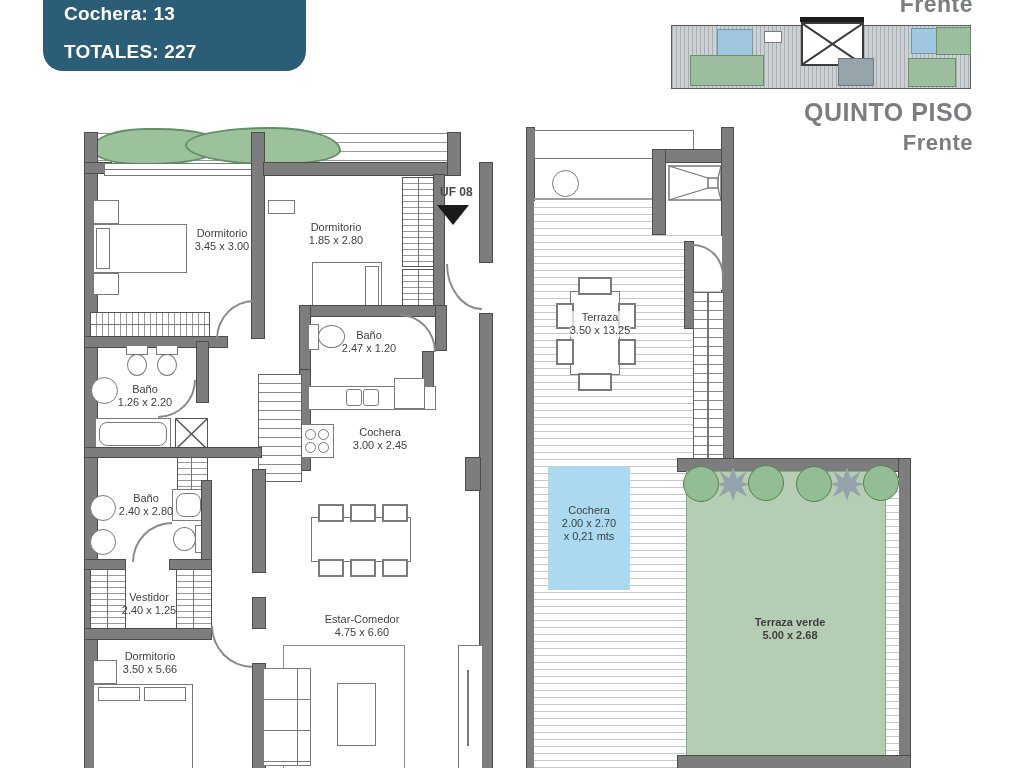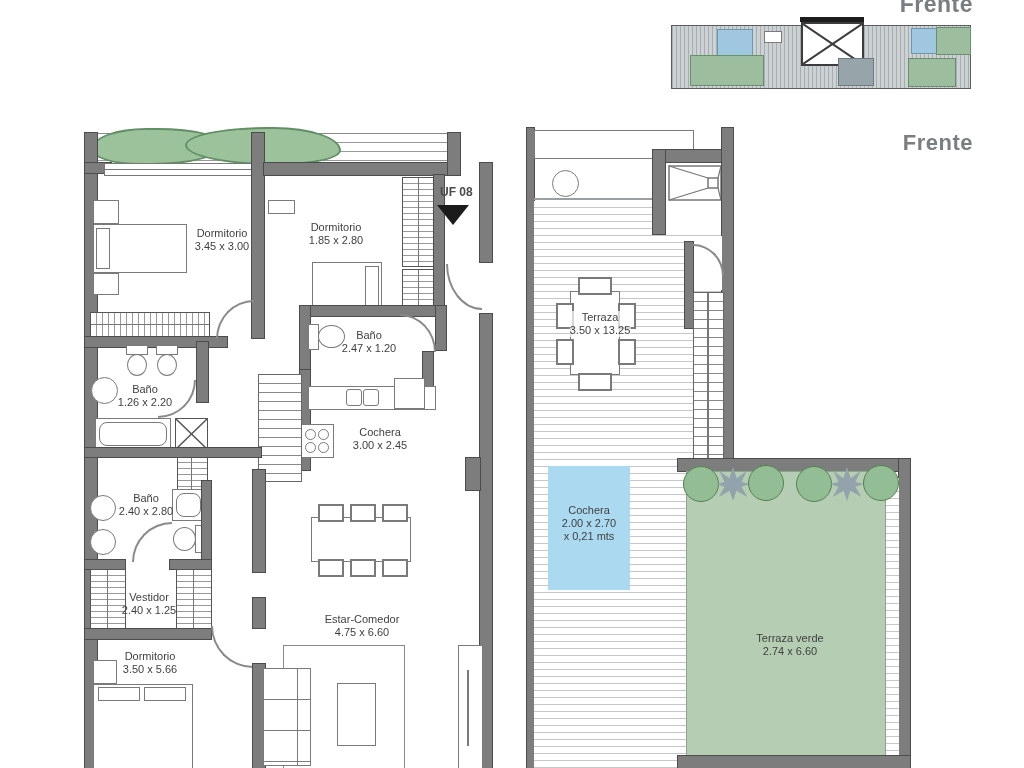--- a/index.html
+++ b/index.html
@@ -49,39 +49,44 @@
   .tub{background:#fff;border:1px solid #7a7a7a;}
   .tub>div{position:absolute;inset:3px;border:1px solid #7a7a7a;border-radius:8px;}
   .thumb{background:#ccd1d4;border:1px solid #5c5c5c;
          background-image:repeating-linear-gradient(90deg,#a7adb0 0 1px,transparent 1px 4px);}
 </style>
 </head>
 <body>
 
 <div class="canvas">
 
+  <div class="abs hdr">
+    <div class="hdr-line" style="top:3px;">Cochera: 13</div>
+    <div class="hdr-line" style="top:41px;">TOTALES: 227</div>
+  </div>
 
   <div class="abs ovtxt" style="top:-9px;font-size:23px;">Frente</div>
   <div class="abs">
     <div class="abs" style="left:800px;top:17px;width:64px;height:5px;background:#1d1d1d;"></div>
     <div class="abs thumb" style="left:671px;top:25px;width:298px;height:62px;"></div>
     <div class="abs" style="left:717px;top:29px;width:34px;height:26px;background:#9fc8e0;border:1px solid #6e98ad;"></div>
     <div class="abs" style="left:690px;top:55px;width:72px;height:29px;background:#9dbd9f;border:1px solid #6a8f6d;"></div>
     <div class="abs furn" style="left:764px;top:31px;width:16px;height:10px;"></div>
     <div class="abs" style="left:801px;top:22px;width:59px;height:40px;background:#fff;border:2px solid #3c3c3c;">
       <svg width="59" height="40" viewBox="0 0 59 40">
         <line x1="0" y1="0" x2="59" y2="40" stroke="#3c3c3c" stroke-width="2"></line>
         <line x1="59" y1="0" x2="0" y2="40" stroke="#3c3c3c" stroke-width="2"></line>
       </svg>
     </div>
     <div class="abs" style="left:838px;top:58px;width:34px;height:26px;background:#97a5ab;border:1px solid #6b7a82;"></div>
     <div class="abs" style="left:911px;top:28px;width:25px;height:24px;background:#9fc8e0;border:1px solid #6e98ad;"></div>
     <div class="abs" style="left:936px;top:27px;width:33px;height:26px;background:#9dbd9f;border:1px solid #6a8f6d;"></div>
     <div class="abs" style="left:908px;top:58px;width:46px;height:27px;background:#9dbd9f;border:1px solid #6a8f6d;"></div>
   </div>
+  <div class="abs ovtxt" style="top:98px;font-size:25px;">QUINTO PISO</div>
   <div class="abs ovtxt" style="top:130px;font-size:22px;">Frente</div>
 
   <div>
 
     <div class="abs balc" style="left:97px;top:133px;width:358px;height:31px;"></div>
     <div class="abs hedge" style="left:92px;top:128px;width:128px;height:33px;border-radius:45% 55% 60% 40%/60% 50% 60% 45%;"></div>
     <div class="abs hedge" style="left:185px;top:127px;width:152px;height:34px;border-radius:55% 45% 40% 60%/50% 65% 40% 55%;"></div>
 
     <div class="abs w" style="left:85px;top:133px;width:12px;height:635px;"></div>
     <div class="abs w" style="left:85px;top:163px;width:26px;height:10px;"></div>
@@ -297,19 +302,19 @@
 
     <div class="abs rl" style="left:600px;top:311px;background:rgba(255,255,255,.7);">
       <div>Terraza</div>
       <div>3.50 x 13.25</div>
     </div>
     <div class="abs rl" style="left:589px;top:504px;">
       <div>Cochera</div>
       <div>2.00 x 2.70</div>
       <div>x 0,21 mts</div>
     </div>
-    <div class="abs rl" style="left:790px;top:632px;">
+    <div class="abs rl" style="left:790px;top:616px;font-weight:bold;">
       <div>Terraza verde</div>
-      <div>2.74 x 6.60</div>
+      <div>5.00 x 2.68</div>
     </div>
   </div>
 
 </div>
 
 </body></html>

